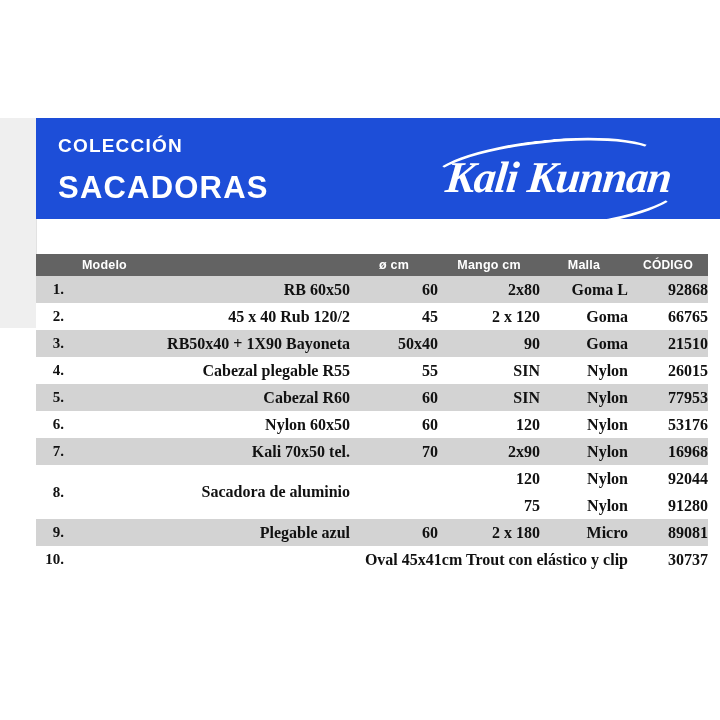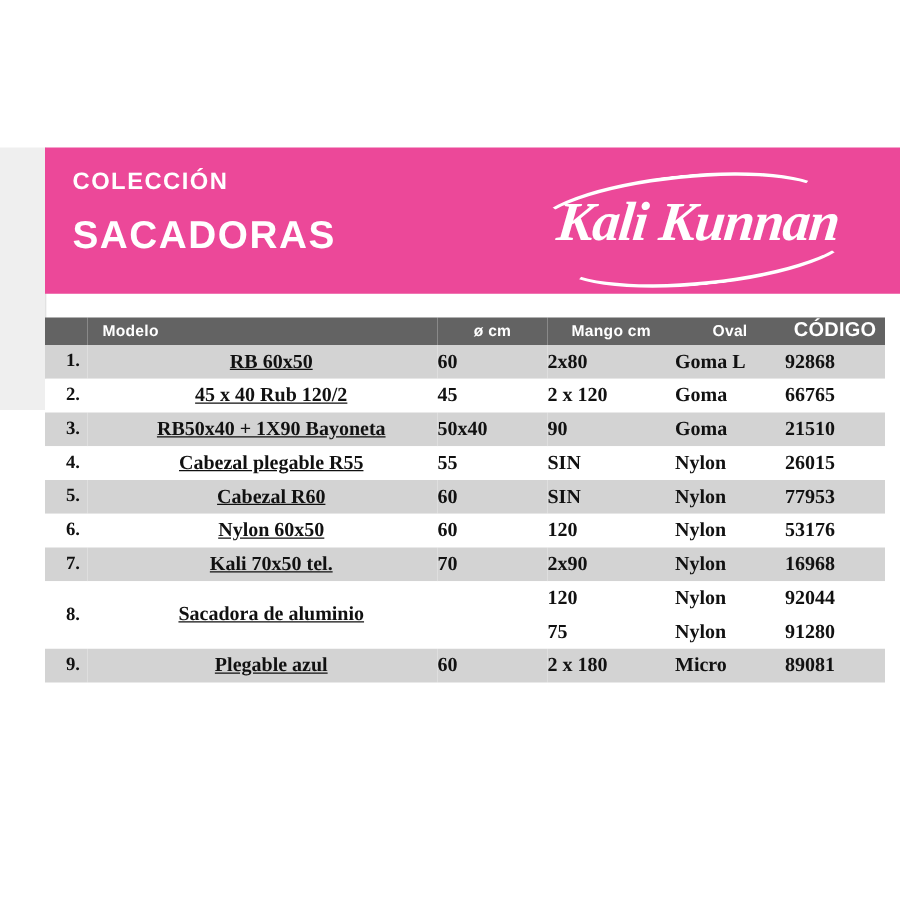--- a/index.html
+++ b/index.html
@@ -31,22 +31,22 @@
     background: #efefef;
     border-right: 1px solid #e2e2e2;
   }
 
   
   .header {
     position: absolute;
     left: 36px;
     top: 118px;
     width: 684px;
-    height: 117px;
-    background: #ec4899;
+    height: 101px;
+    background: #1d4ed8;
     overflow: hidden;
   }
   .header .coleccion {
     position: absolute;
     left: 22px;
     top: 17px;
     color: #ffffff;
     font-family: "Liberation Sans", sans-serif;
     font-size: 19px;
     font-weight: bold;
@@ -140,41 +140,40 @@
     font-size: 12.5px;
     font-weight: bold;
     vertical-align: middle;
     letter-spacing: .2px;
   }
   thead th.model-h {
     text-align: left;
     padding-left: 12px;
   }
   thead th.cod-h {
-    font-size: 16px;
+    font-size: 12px;
   }
 
   tbody td {
     height: 27px;
     font-family: "Liberation Serif", serif;
     font-size: 16px;
     font-weight: bold;
     color: #111111;
-    text-align: left;
+    text-align: right;
     vertical-align: middle;
   }
   tbody td.num {
     text-align: right;
     padding-right: 6px;
     font-size: 15px;
   }
   tbody td.model {
-    text-align: center;
+    text-align: right;
     padding-left: 14px;
-    text-decoration: underline;
   }
   tbody tr.shade td { background: #d3d3d3; }
   tbody tr.plain td { background: #ffffff; }
 
   
   .sub {
     display: block;
     height: 27px;
     line-height: 27px;
   }
@@ -216,21 +215,21 @@
         <col class="c-mango">
           <col class="c-malla">
           <col class="c-cod">
       </colgroup>
       <thead>
         <tr>
           <th></th>
           <th class="model-h">Modelo</th>
           <th>ø cm</th>
           <th>Mango cm</th>
-          <th>Oval</th>
+          <th>Malla</th>
           <th class="cod-h">CÓDIGO</th>
         </tr>
       </thead>
       <tbody>
 
         <tr class="shade">
           <td class="num">1.</td>
           <td class="model">RB 60x50</td>
           <td>60</td>
           <td>2x80</td>
@@ -312,18 +311,23 @@
 
         <tr class="shade">
           <td class="num">9.</td>
           <td class="model">Plegable azul</td>
           <td>60</td>
           <td>2 x 180</td>
           <td>Micro</td>
           <td>89081</td>
         </tr>
 
+        <tr class="plain">
+          <td class="num">10.</td>
+          <td class="model wide" colspan="4">Oval 45x41cm Trout con elástico y clip</td>
+          <td>30737</td>
+        </tr>
 
       </tbody>
     </table>
   </div>
 
 </div>
 
 </body></html>

